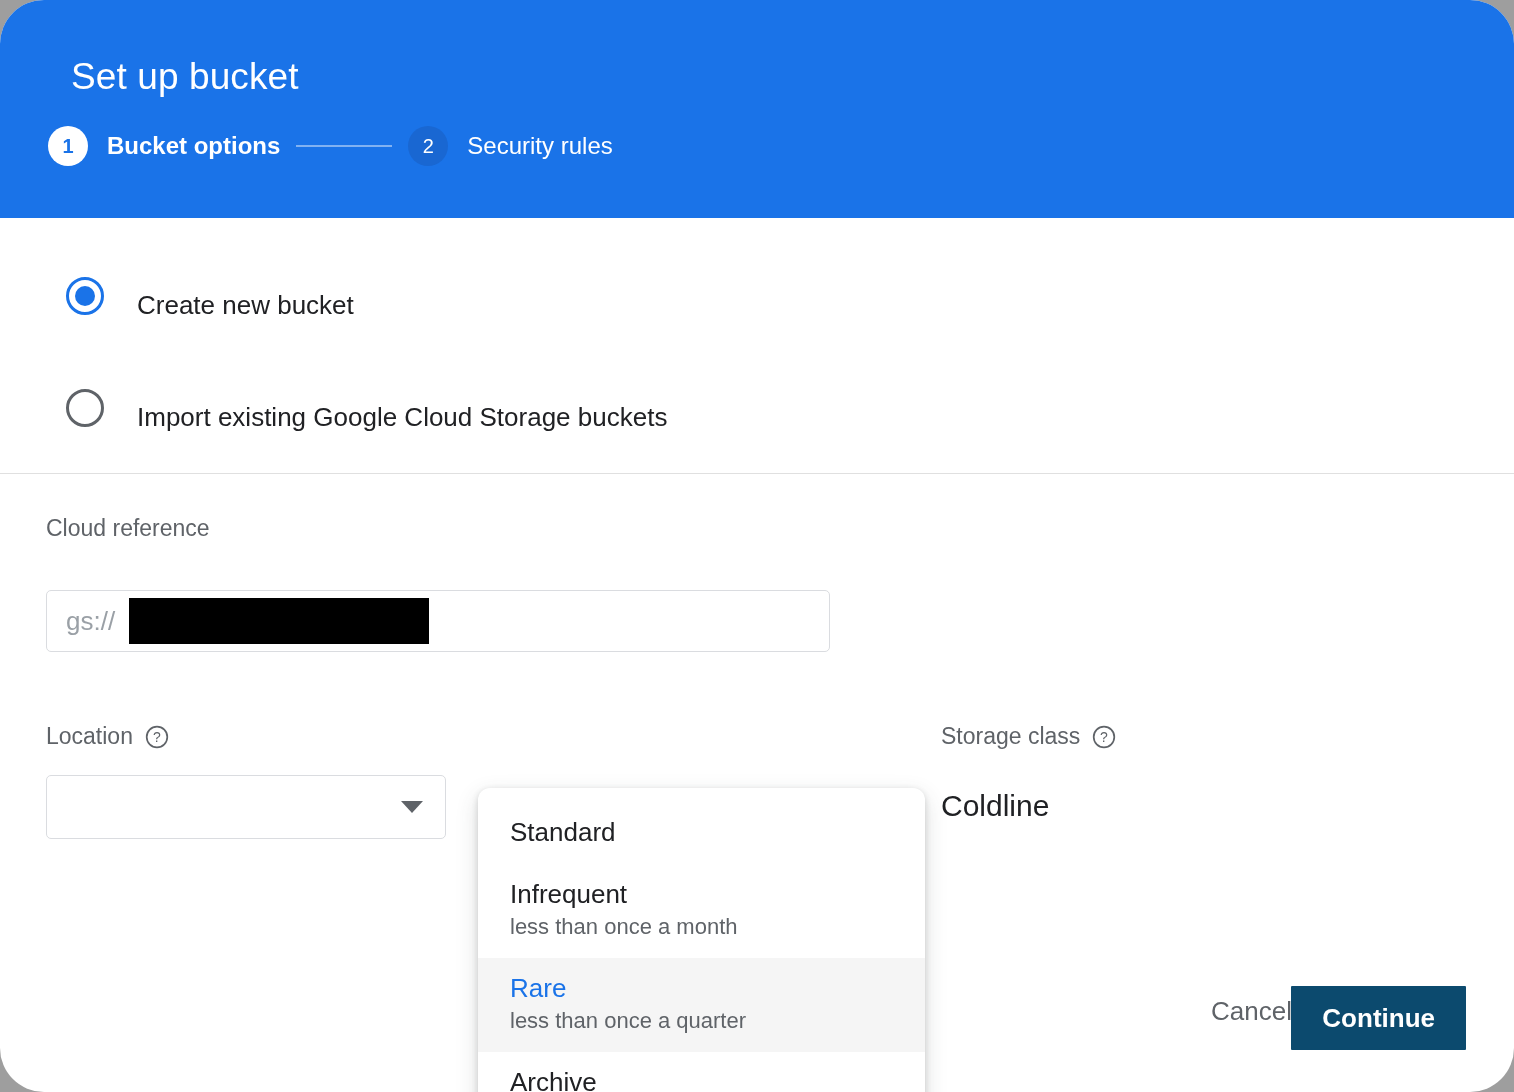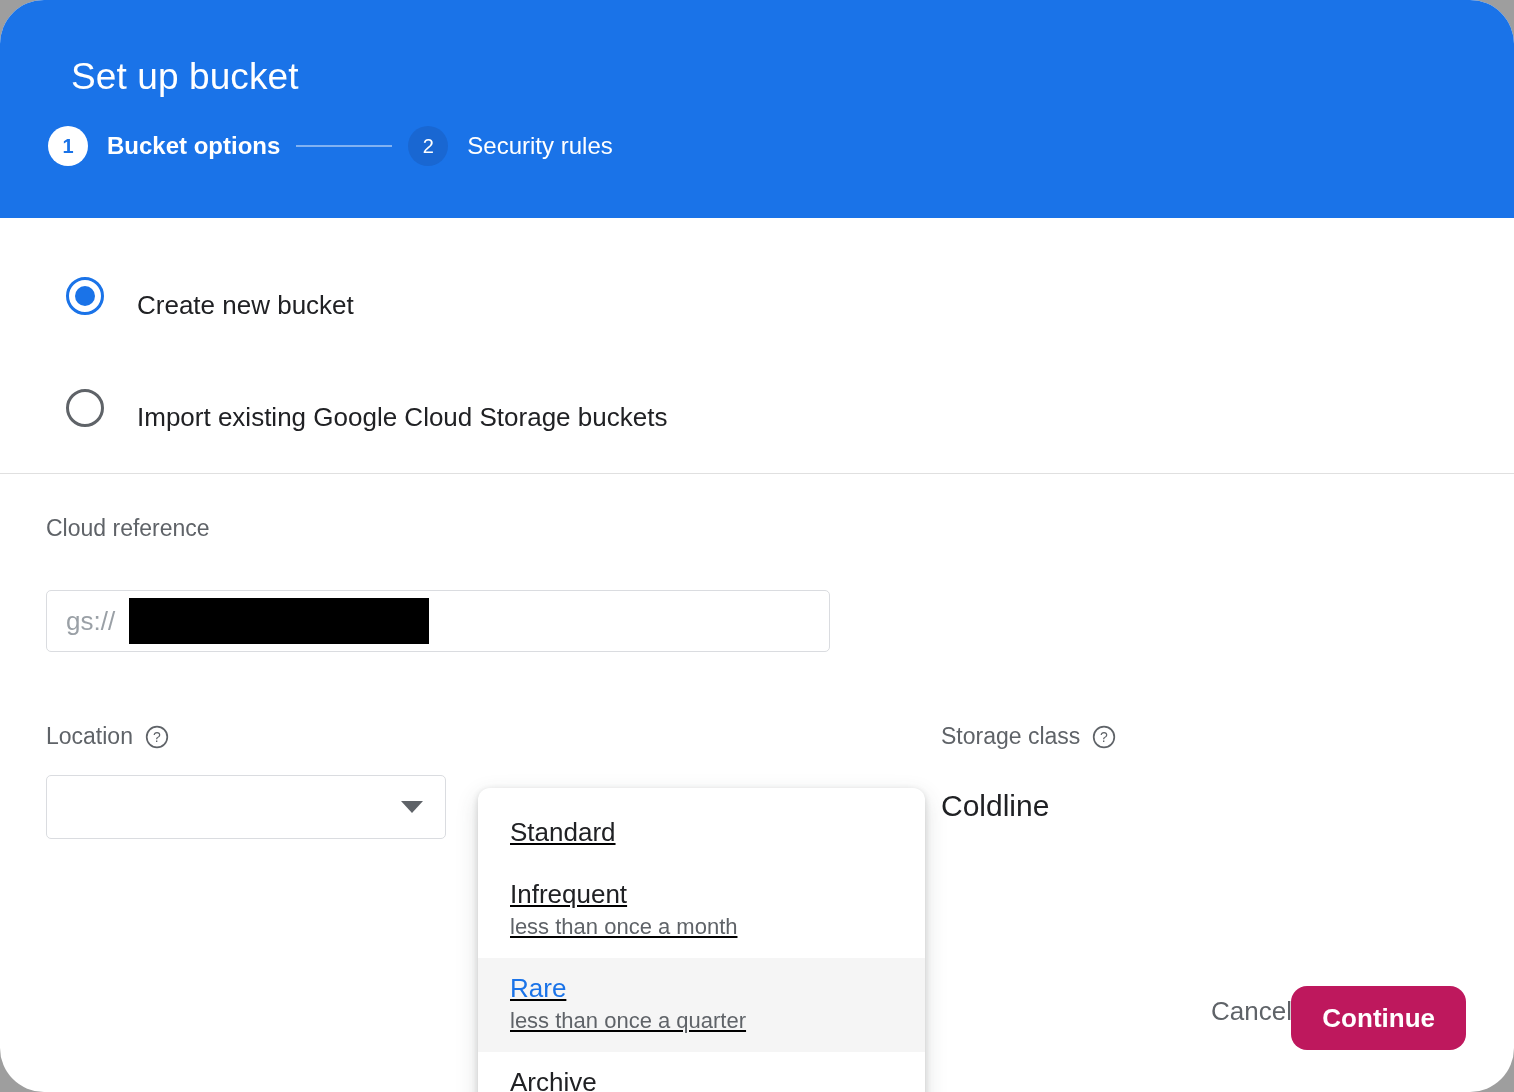--- a/index.html
+++ b/index.html
@@ -259,21 +259,20 @@
     border-radius: 12px;
     box-shadow: 0 2px 6px rgba(60,64,67,0.20), 0 8px 22px rgba(60,64,67,0.18);
     overflow: hidden;
     box-sizing: border-box;
     padding-top: 14px;
   }
   .menu-item {
     padding: 14px 16px 16px 32px;
     box-sizing: border-box;
     cursor: pointer;
-    text-decoration: underline;
   }
   .menu-item.selected {
     background: #f5f5f5;
   }
   .menu-item-title {
     font-size: 26px;
     color: #202124;
     line-height: 32px;
   }
   .menu-item.selected .menu-item-title {
@@ -304,30 +303,30 @@
     font-size: 26px;
     font-family: "Liberation Sans", sans-serif;
     padding: 14px 20px;
     cursor: pointer;
     border-radius: 5px;
   }
   .btn-continue {
     position: absolute;
     right: 48px;
     top: 24px;
-    background: #be185d;
+    background: #0c4a6e;
     border: none;
     color: #ffffff;
     font-size: 26px;
     font-weight: bold;
     font-family: "Liberation Sans", sans-serif;
     padding: 0 31px;
     height: 64px;
     line-height: 64px;
-    border-radius: 16px;
+    border-radius: 1px;
     cursor: pointer;
   }
 </style>
 </head>
 <body>
 
 <div class="dialog">
 
   <div class="header">
     <div class="header-title">Set up bucket</div>

